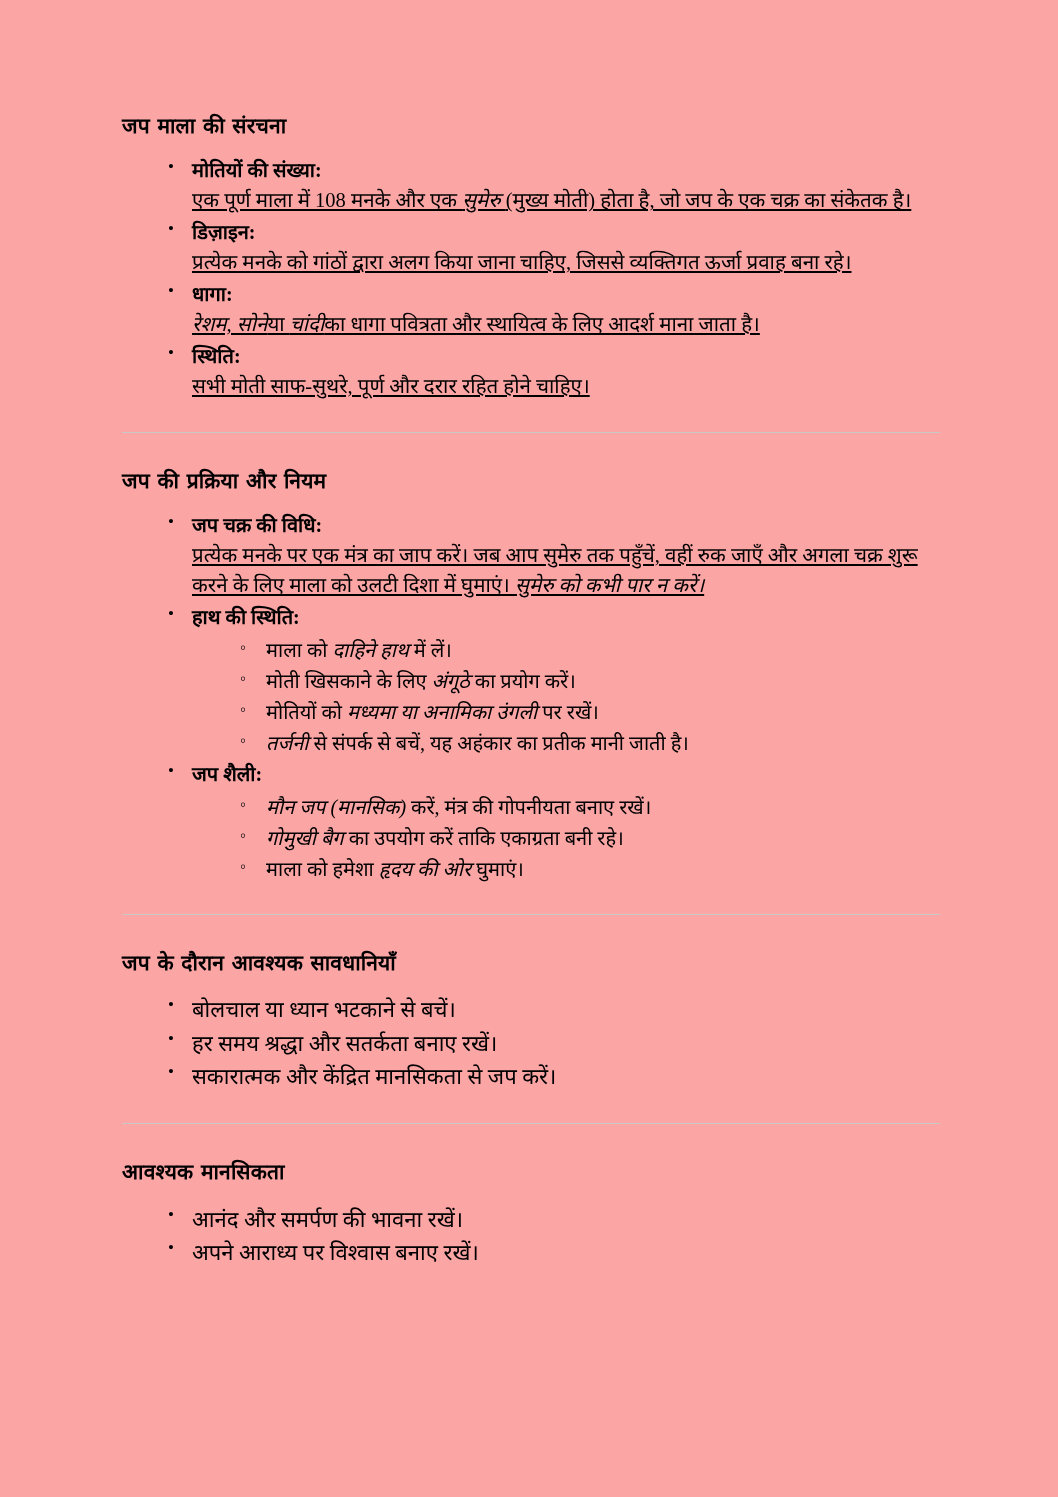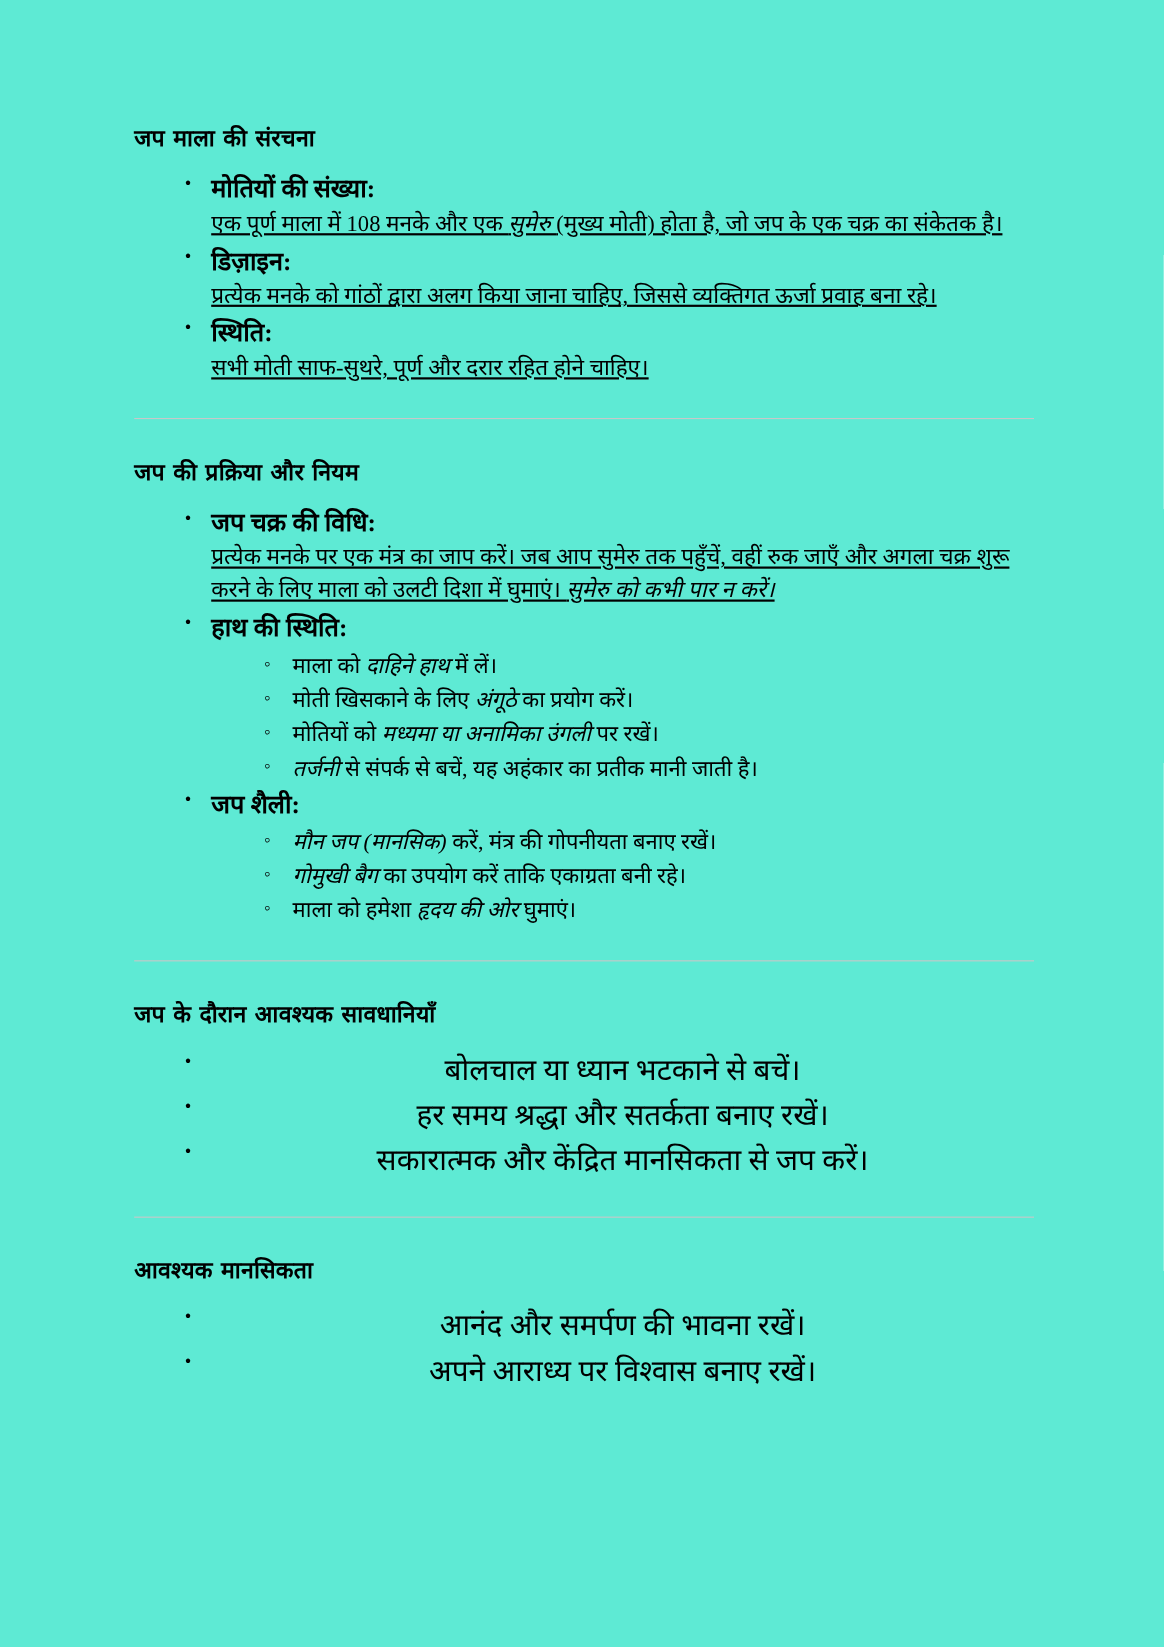--- a/index.html
+++ b/index.html
@@ -11,21 +11,21 @@
     width: 1058px;
     min-height: 1497px;
     font-family: "Liberation Serif", "DejaVu Serif", serif;
     color: #000000;
   }
   .page {
     width: 1058px;
     min-height: 1497px;
     box-sizing: border-box;
     padding: 112px 118px 60px 122px;
-    background: #5eead4;
+    background: #fca5a5;
   }
   .section {
     margin: 0 0 10px 0;
   }
   h2.section-title {
     font-family: "DejaVu Sans", "Liberation Sans", sans-serif;
     font-size: 21px;
     font-weight: bold;
     margin: 0 0 16px 0;
     letter-spacing: 0.2px;
@@ -46,21 +46,21 @@
   ul.bullets > li::before {
     content: "\2022";
     position: absolute;
     left: 0;
     top: -1px;
     font-size: 17px;
     color: #000;
   }
   .lead {
     font-weight: bold;
-    font-size: 23px;
+    font-size: 20px;
   }
   .body-text {
     display: block;
     font-size: 20.5px;
     line-height: 1.45;
     margin-top: 1px;
     text-decoration: underline;
   }
   .it {
     font-style: italic;
@@ -91,23 +91,22 @@
     margin: 30px 0 34px 0;
   }
   .simple-list {
     list-style: none;
     margin: 0;
     padding: 0 0 0 46px;
   }
   .simple-list > li {
     position: relative;
     padding-left: 24px;
-    font-size: 27px;
+    font-size: 22px;
     line-height: 1.52;
-    text-align: center;
   }
   .simple-list > li::before {
     content: "\2022";
     position: absolute;
     left: 0;
     top: -1px;
     font-size: 17px;
   }
 </style>
 </head>
@@ -118,20 +117,24 @@
   <div class="section">
     <h2 class="section-title">जप माला की संरचना</h2>
     <ul class="bullets">
       <li>
         <span class="lead">मोतियों की संख्या:</span>
         <span class="body-text"><span>एक पूर्ण माला में 108 मनके और एक </span><span class="it">सुमेरु </span><span>(मुख्य मोती) होता है, जो जप के एक चक्र का संकेतक है।</span></span>
       </li>
       <li>
         <span class="lead">डिज़ाइन:</span>
         <span class="body-text"><span>प्रत्येक मनके को गांठों द्वारा अलग किया जाना चाहिए, जिससे व्यक्तिगत ऊर्जा प्रवाह बना रहे।</span></span>
+      </li>
+      <li>
+        <span class="lead">धागा:</span>
+        <span class="body-text"><span class="it">रेशम, सोने</span><span>या </span><span class="it">चांदी</span><span>का धागा पवित्रता और स्थायित्व के लिए आदर्श माना जाता है।</span></span>
       </li>
       <li>
         <span class="lead">स्थिति:</span>
         <span class="body-text"><span>सभी मोती साफ-सुथरे, पूर्ण और दरार रहित होने चाहिए।</span></span>
       </li>
     </ul>
   </div>
 
   <hr class="divider">
 

